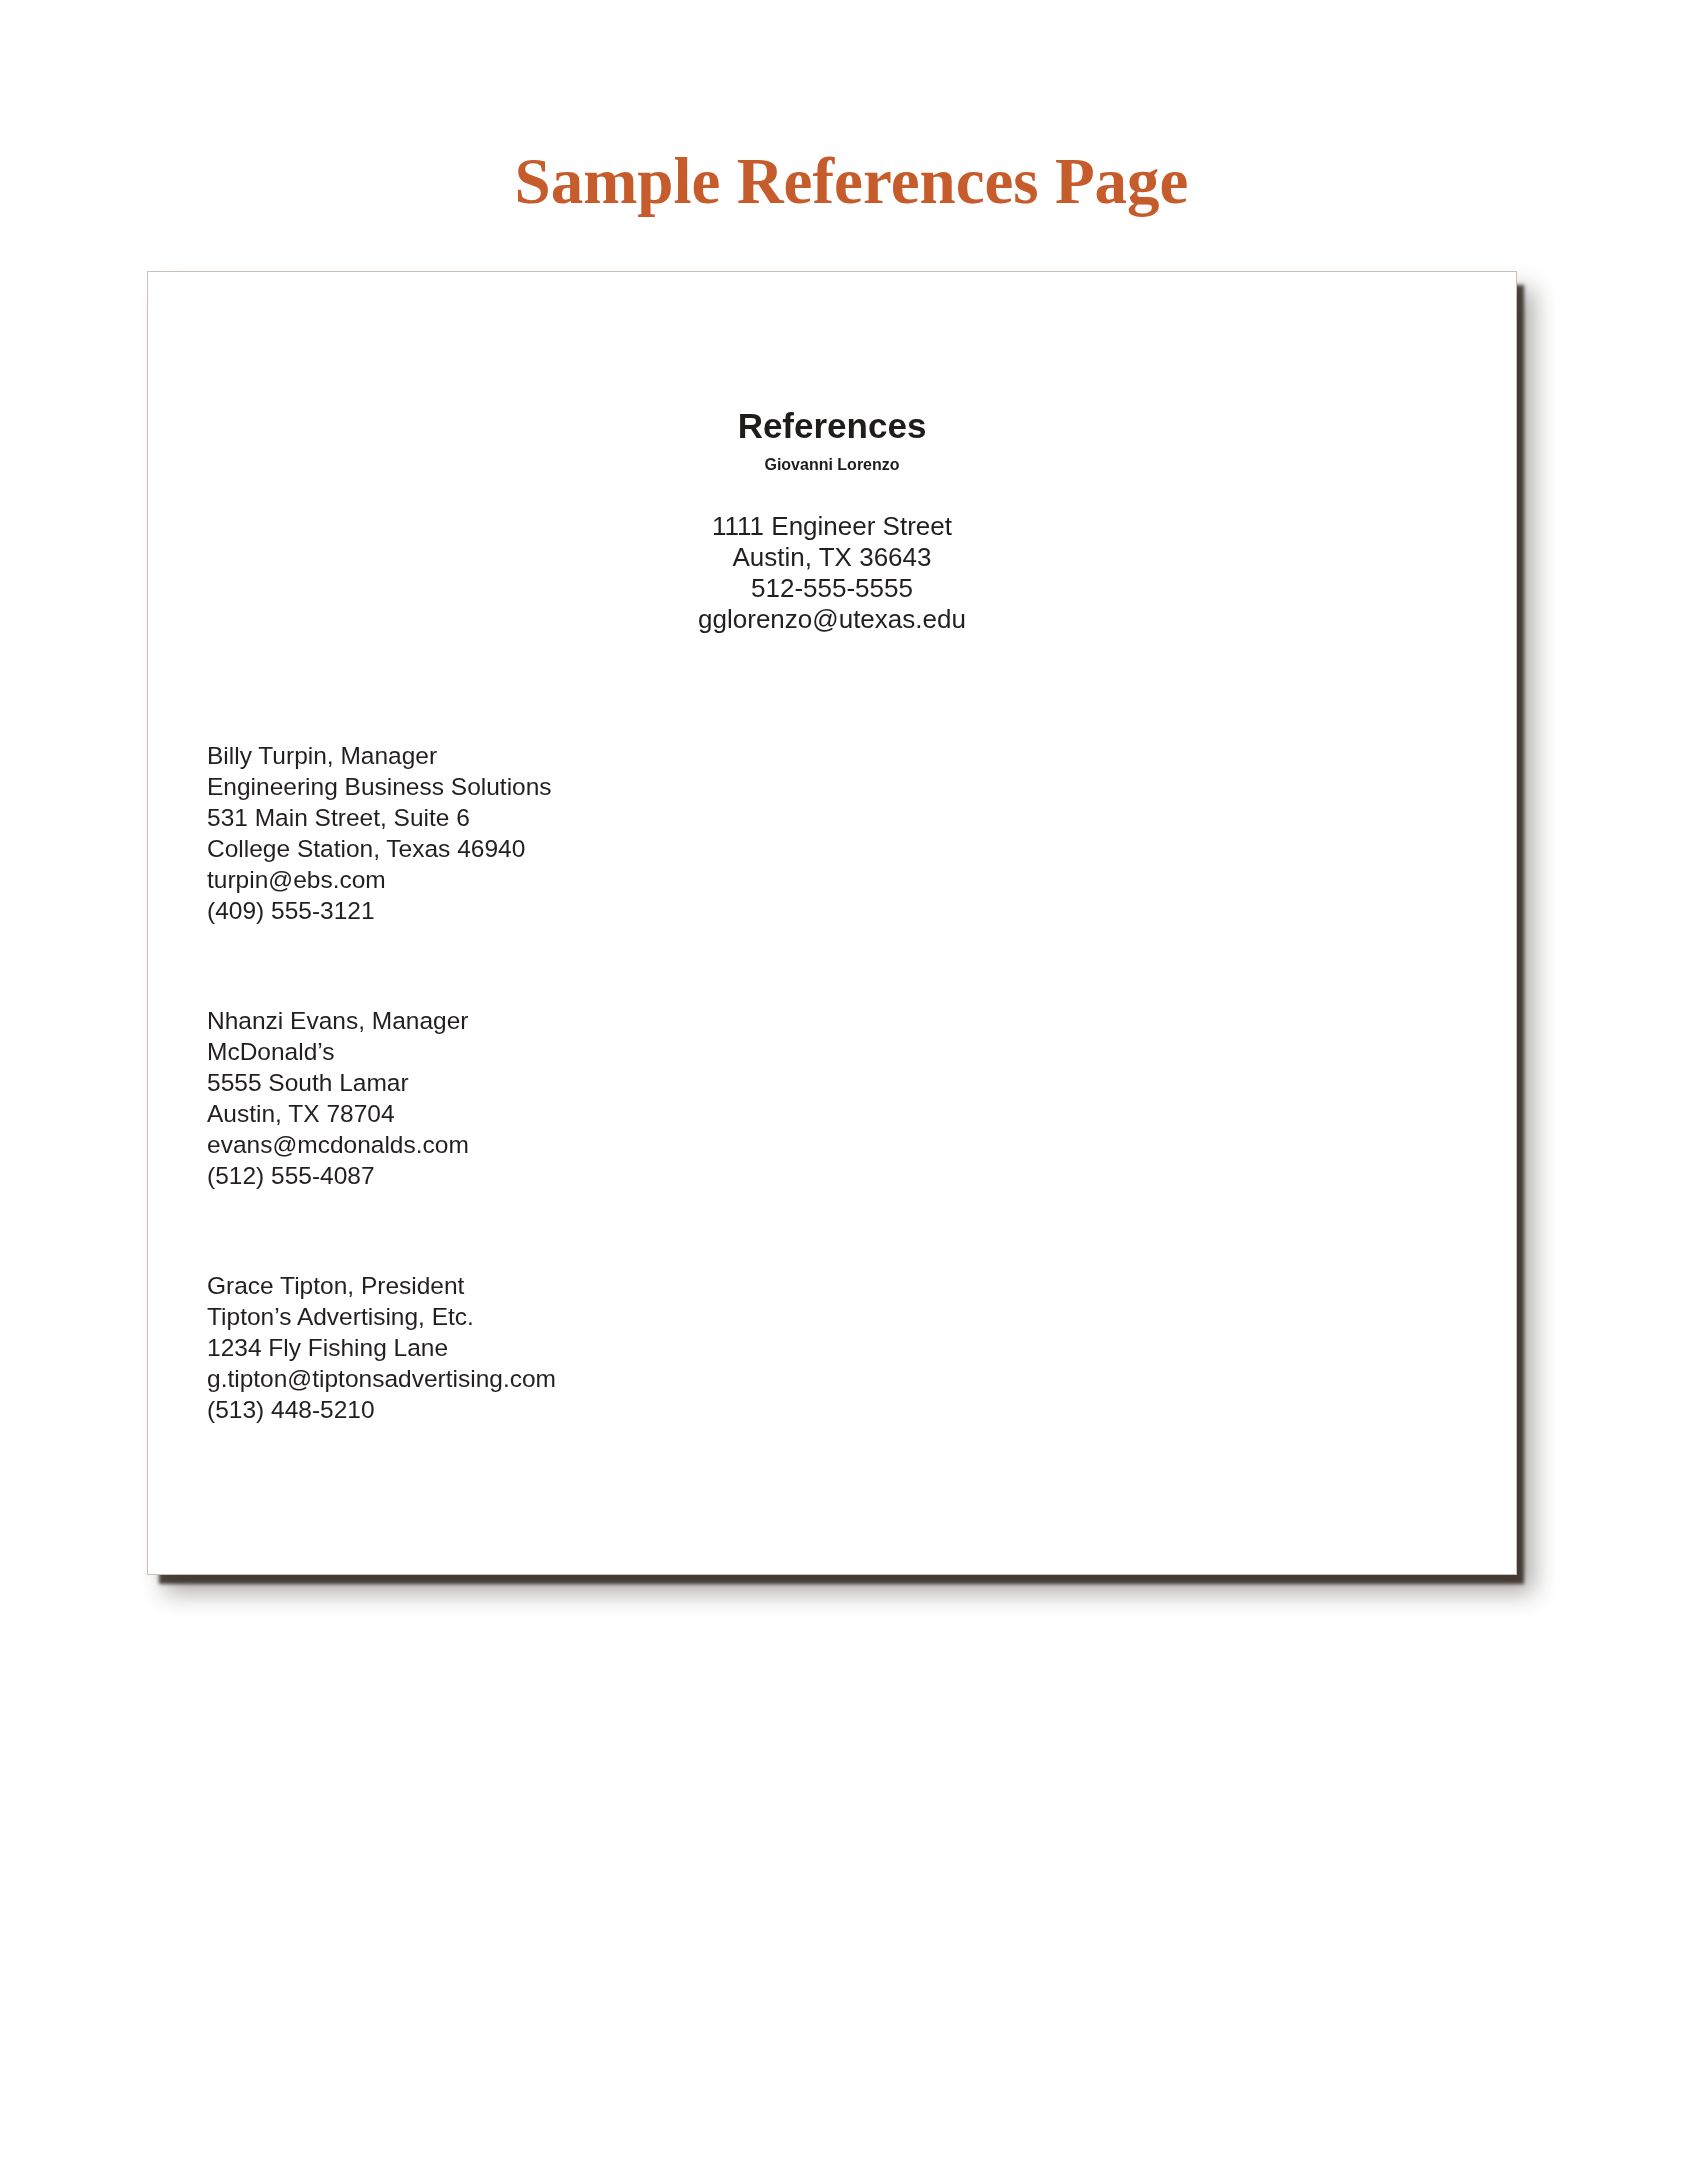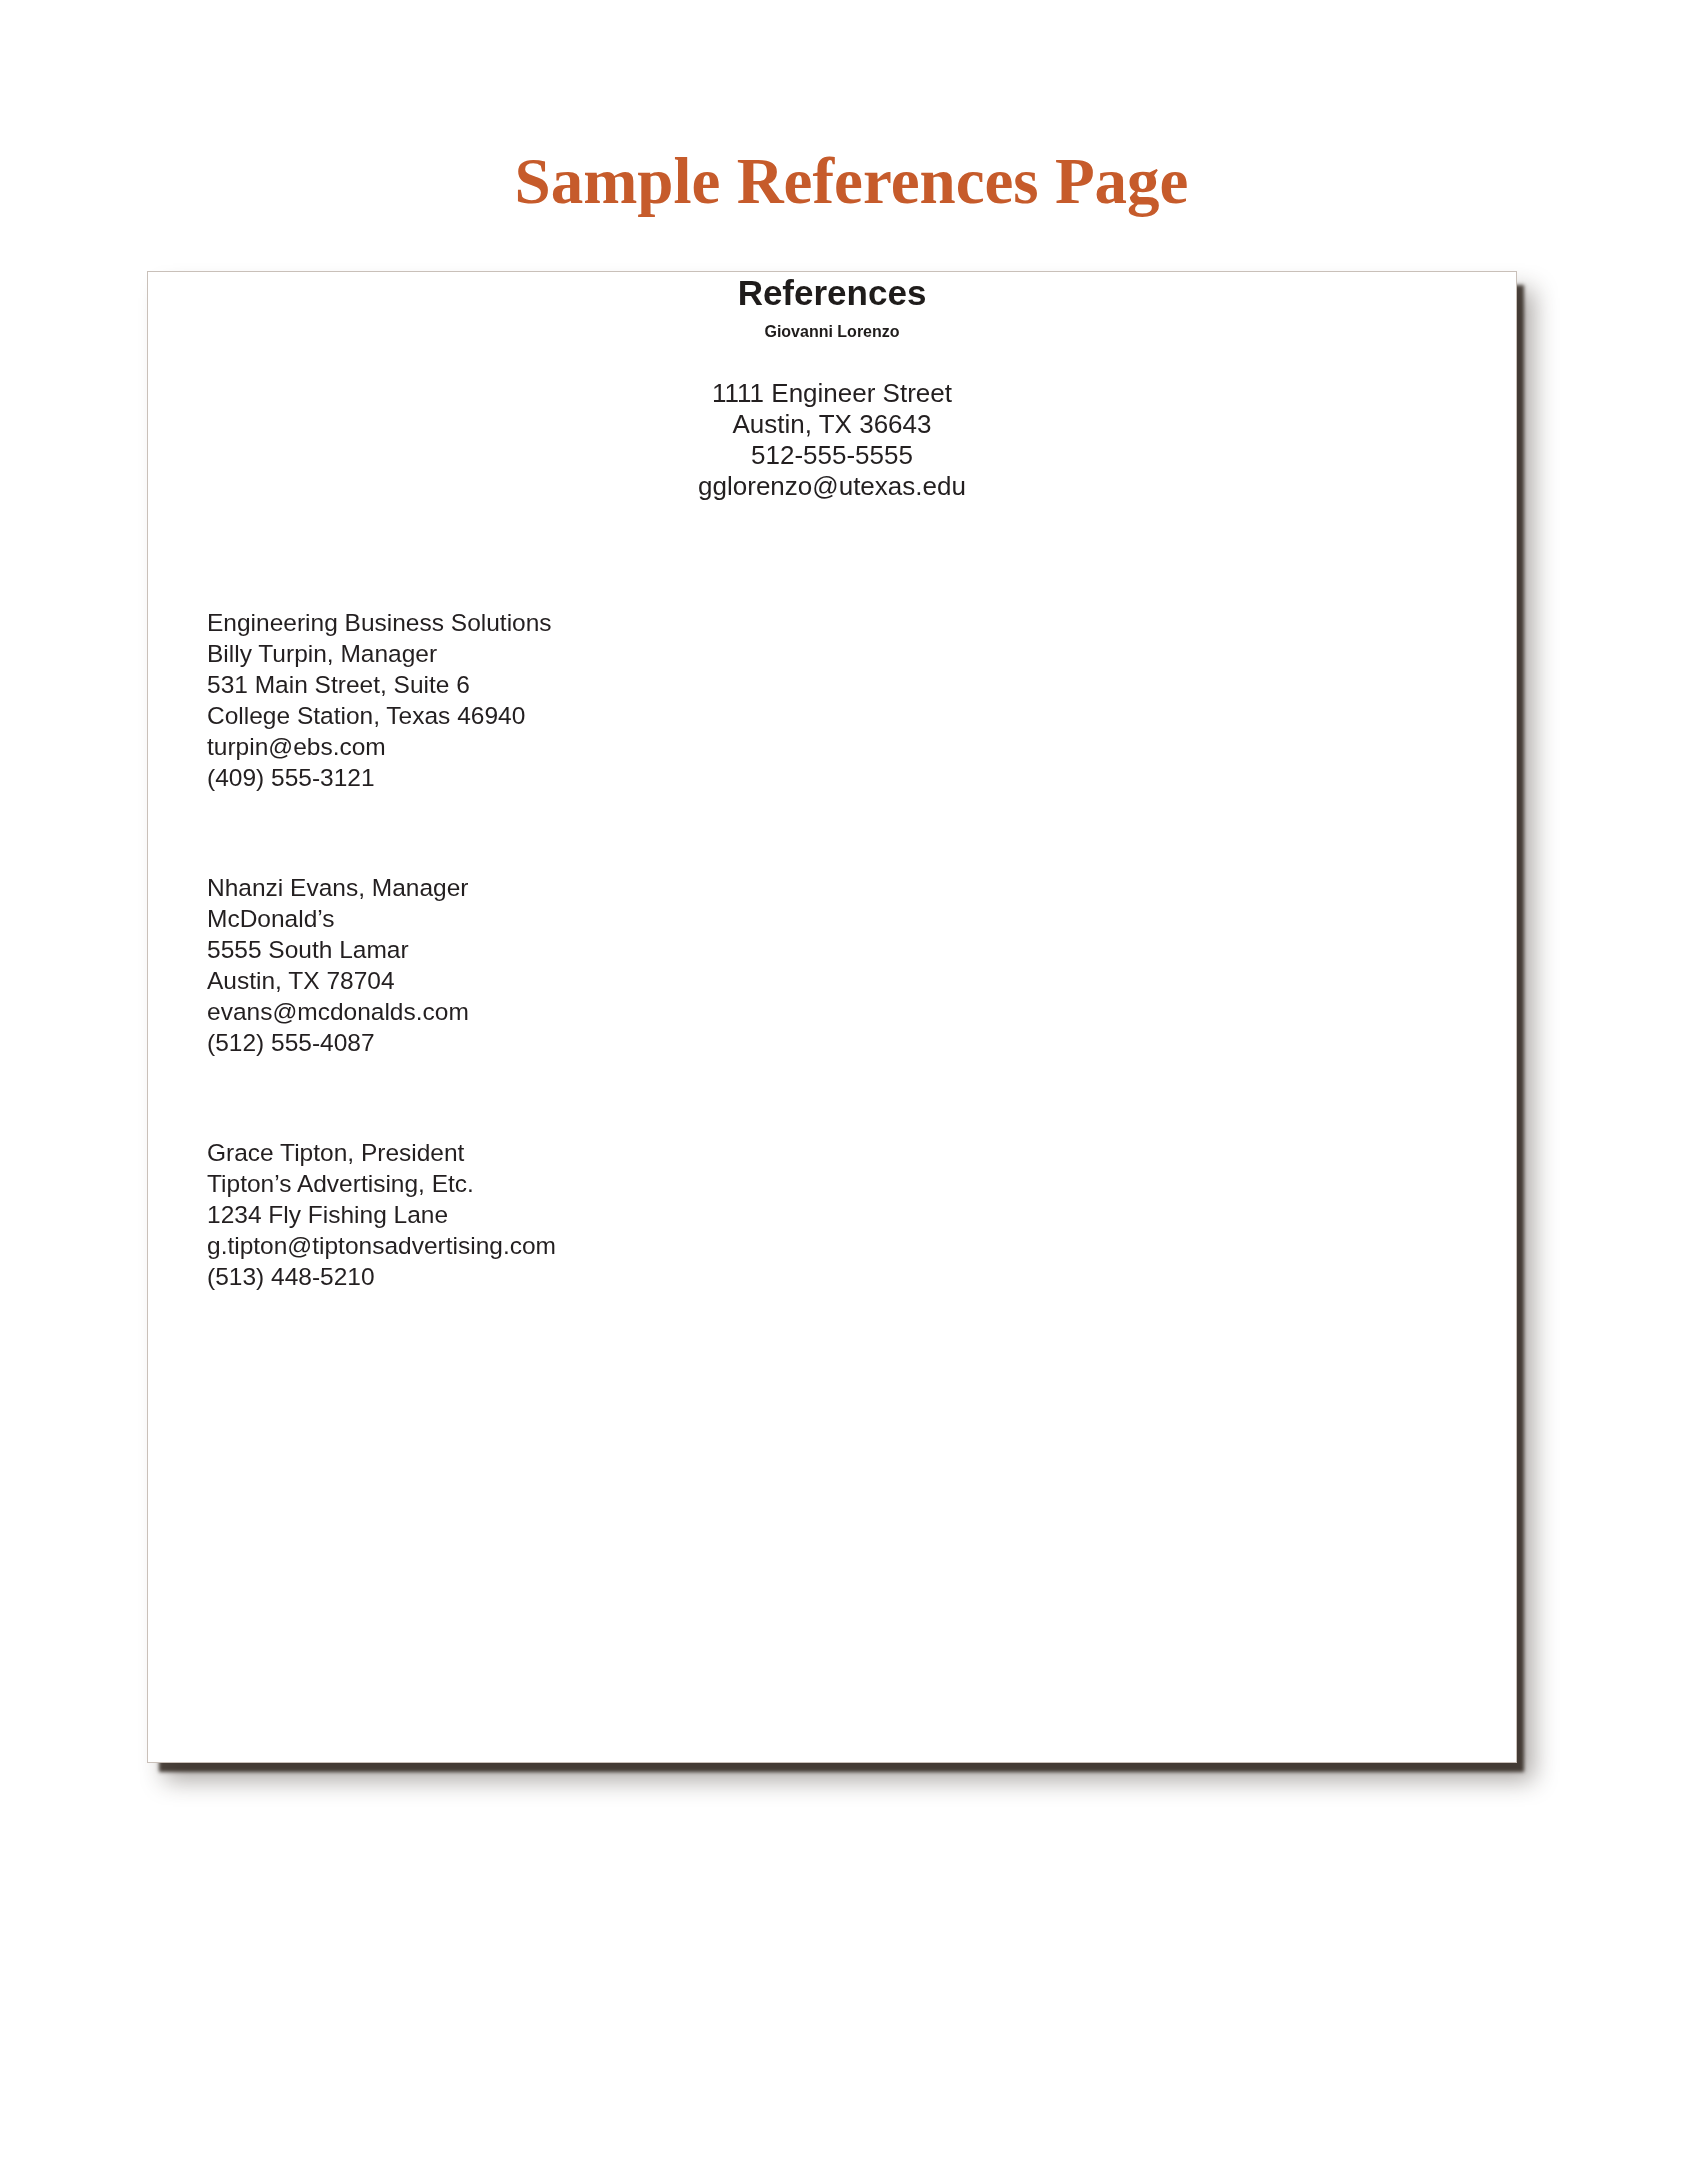--- a/index.html
+++ b/index.html
@@ -18,26 +18,27 @@
     font-family: "Liberation Serif", serif;
     font-weight: bold;
     font-size: 65px;
     line-height: 1.05;
     color: #C65B2B;
   }
 
   .paper {
     position: absolute;
     left: 139px; top: 271px;
-    width: 1370px; height: 1492px;
+    width: 1370px; height: 1304px;
     background: #ffffff;
     border: 1.7px solid #C9C0B9;
     box-shadow:
       9.6px 11.4px 3.5px -2.6px rgba(47, 38, 30, 0.85),
       16.6px 18.3px 23px rgba(47, 38, 30, 0.40);
+    padding-top: 133px;
     color: #231F20;
   }
 
   .doc-heading {
     text-align: center;
     font-weight: bold;
     font-size: 35px;
     line-height: 42px;
     color: #1F1C1B;
   }
@@ -81,22 +82,22 @@
     <div class="contact-block">
       <div class="line">1111 Engineer Street</div>
       <div class="line">Austin, TX 36643</div>
       <div class="line">512-555-5555</div>
       <div class="line">gglorenzo@utexas.edu</div>
     </div>
 
     <div class="refs">
 
       <div class="ref-block">
+        <div class="line">Billy Turpin, Manager</div>
         <div class="line">Engineering Business Solutions</div>
-        <div class="line">Billy Turpin, Manager</div>
         <div class="line">531 Main Street, Suite 6</div>
         <div class="line">College Station, Texas 46940</div>
         <div class="line">turpin@ebs.com</div>
         <div class="line">(409) 555-3121</div>
       </div>
 
       <div class="ref-block">
         <div class="line">Nhanzi Evans, Manager</div>
         <div class="line">McDonald’s</div>
         <div class="line">5555 South Lamar</div>

